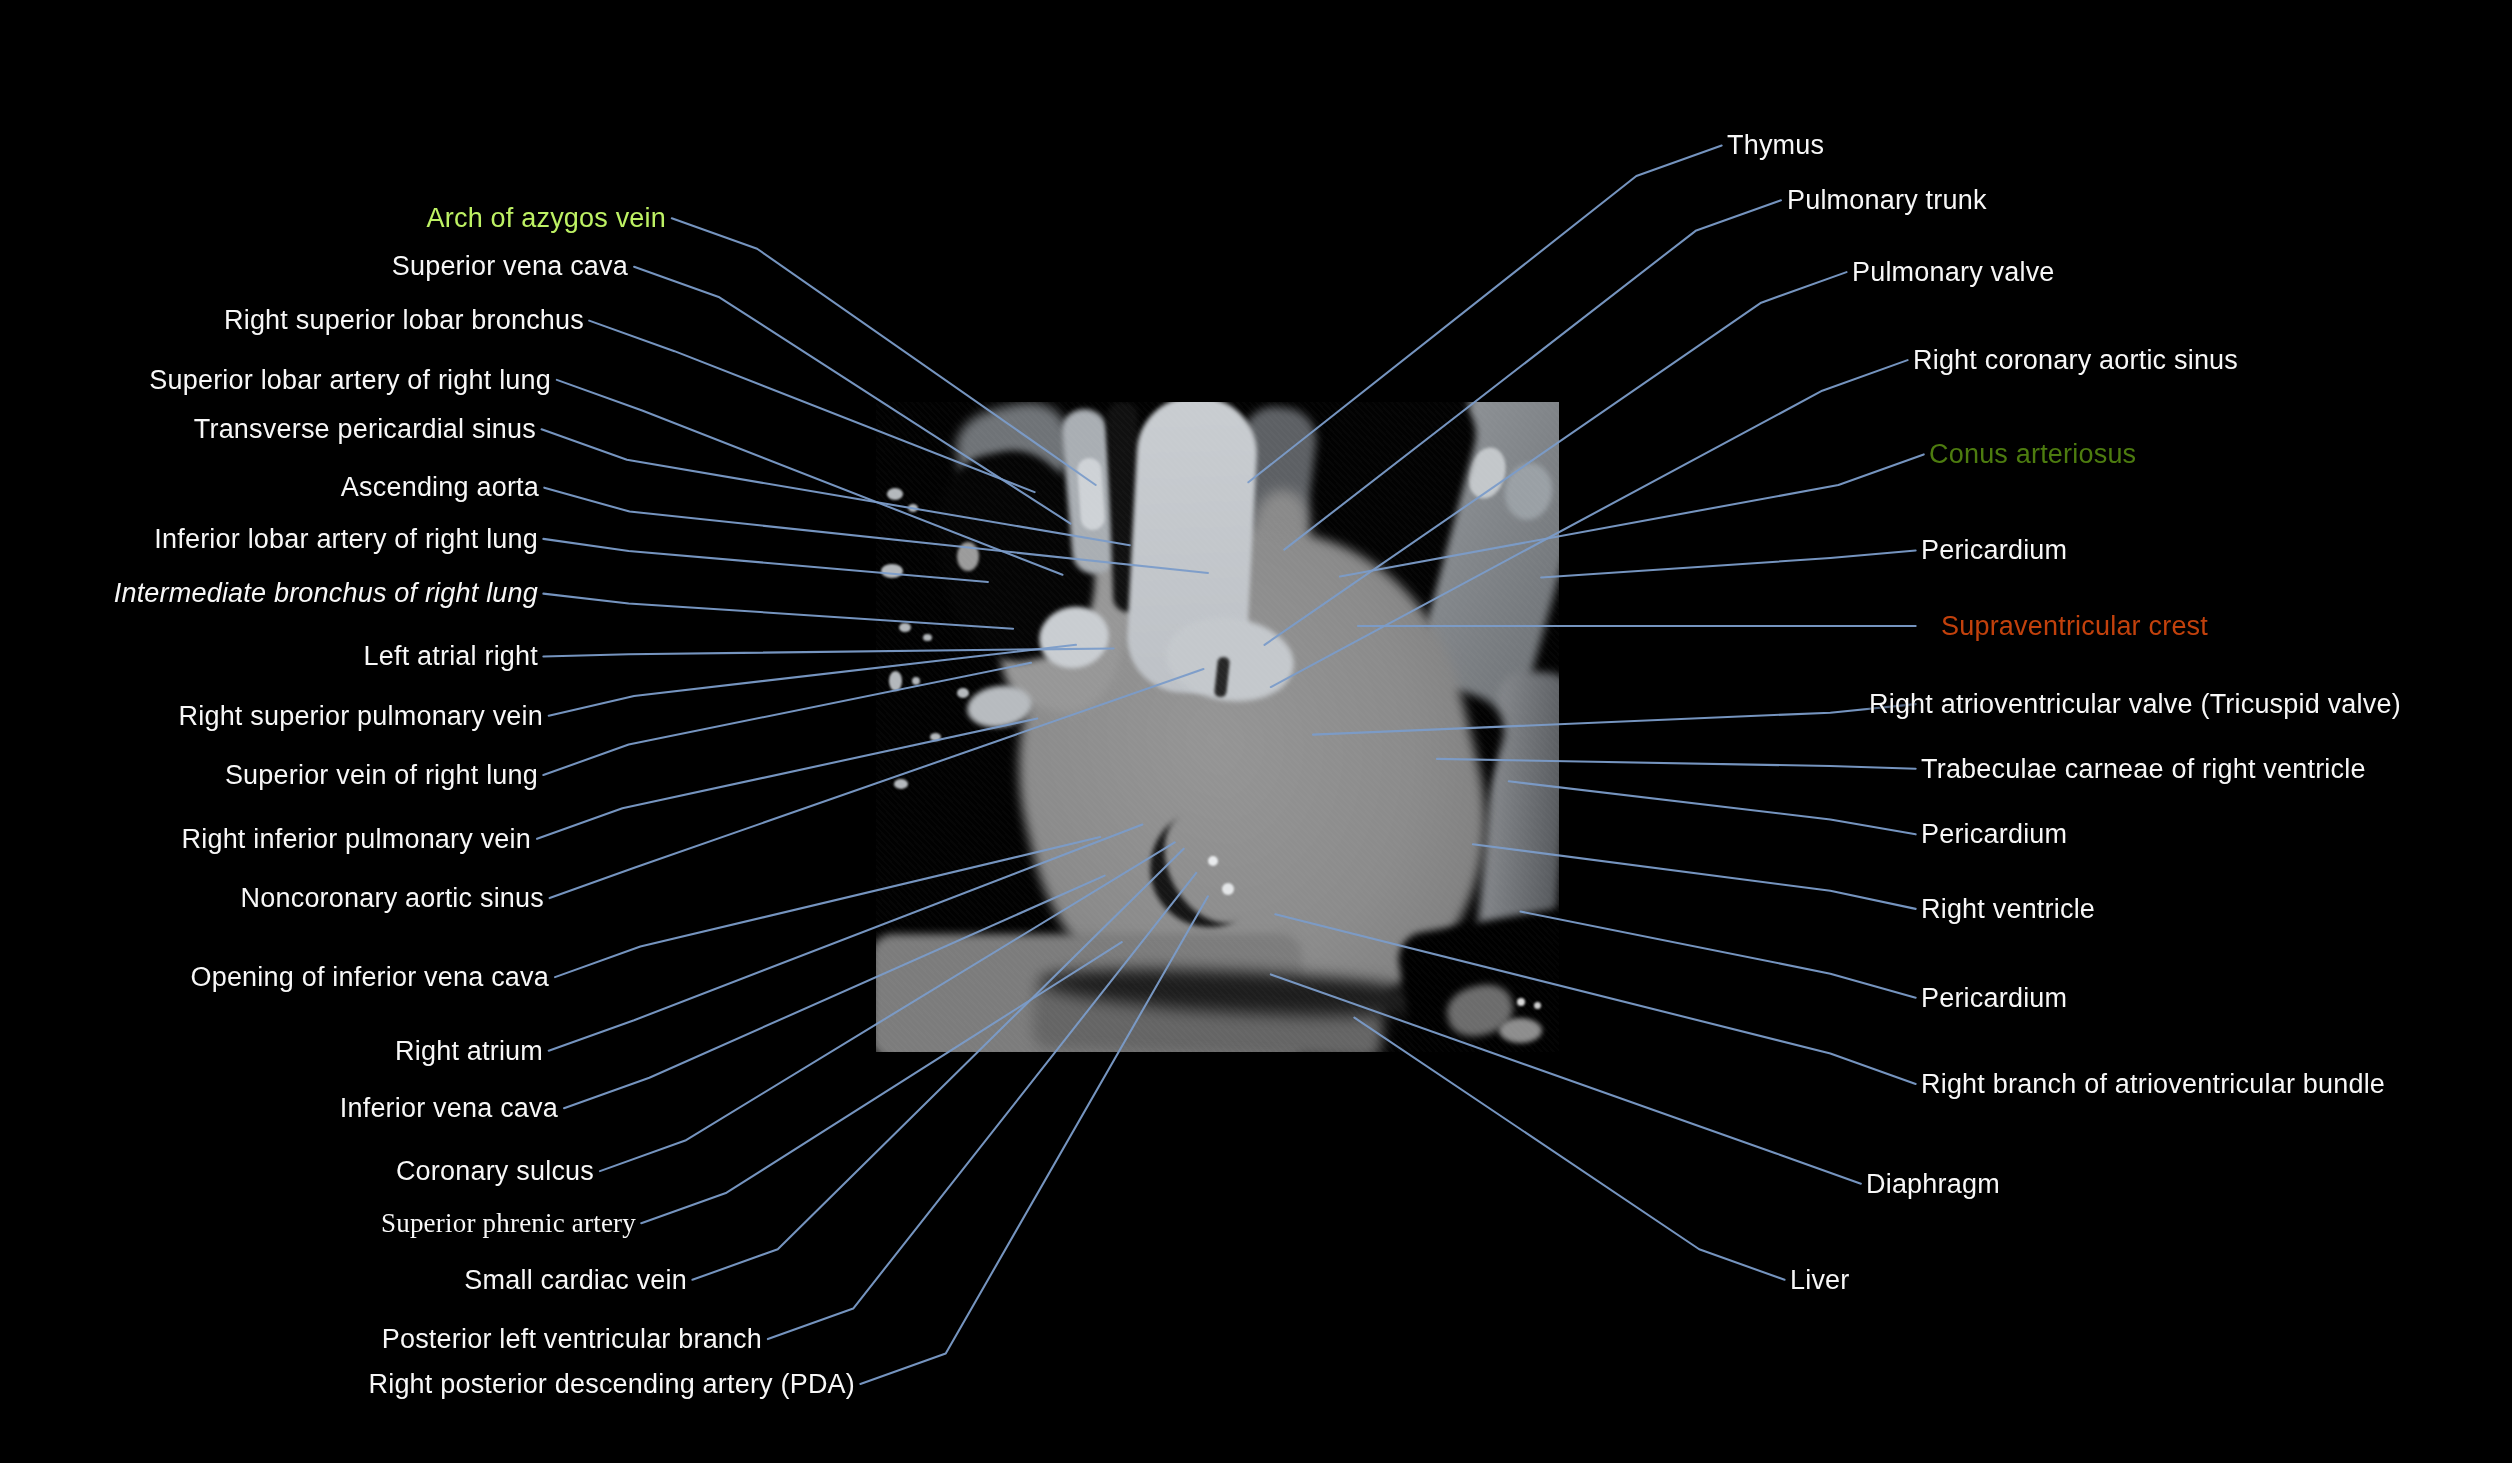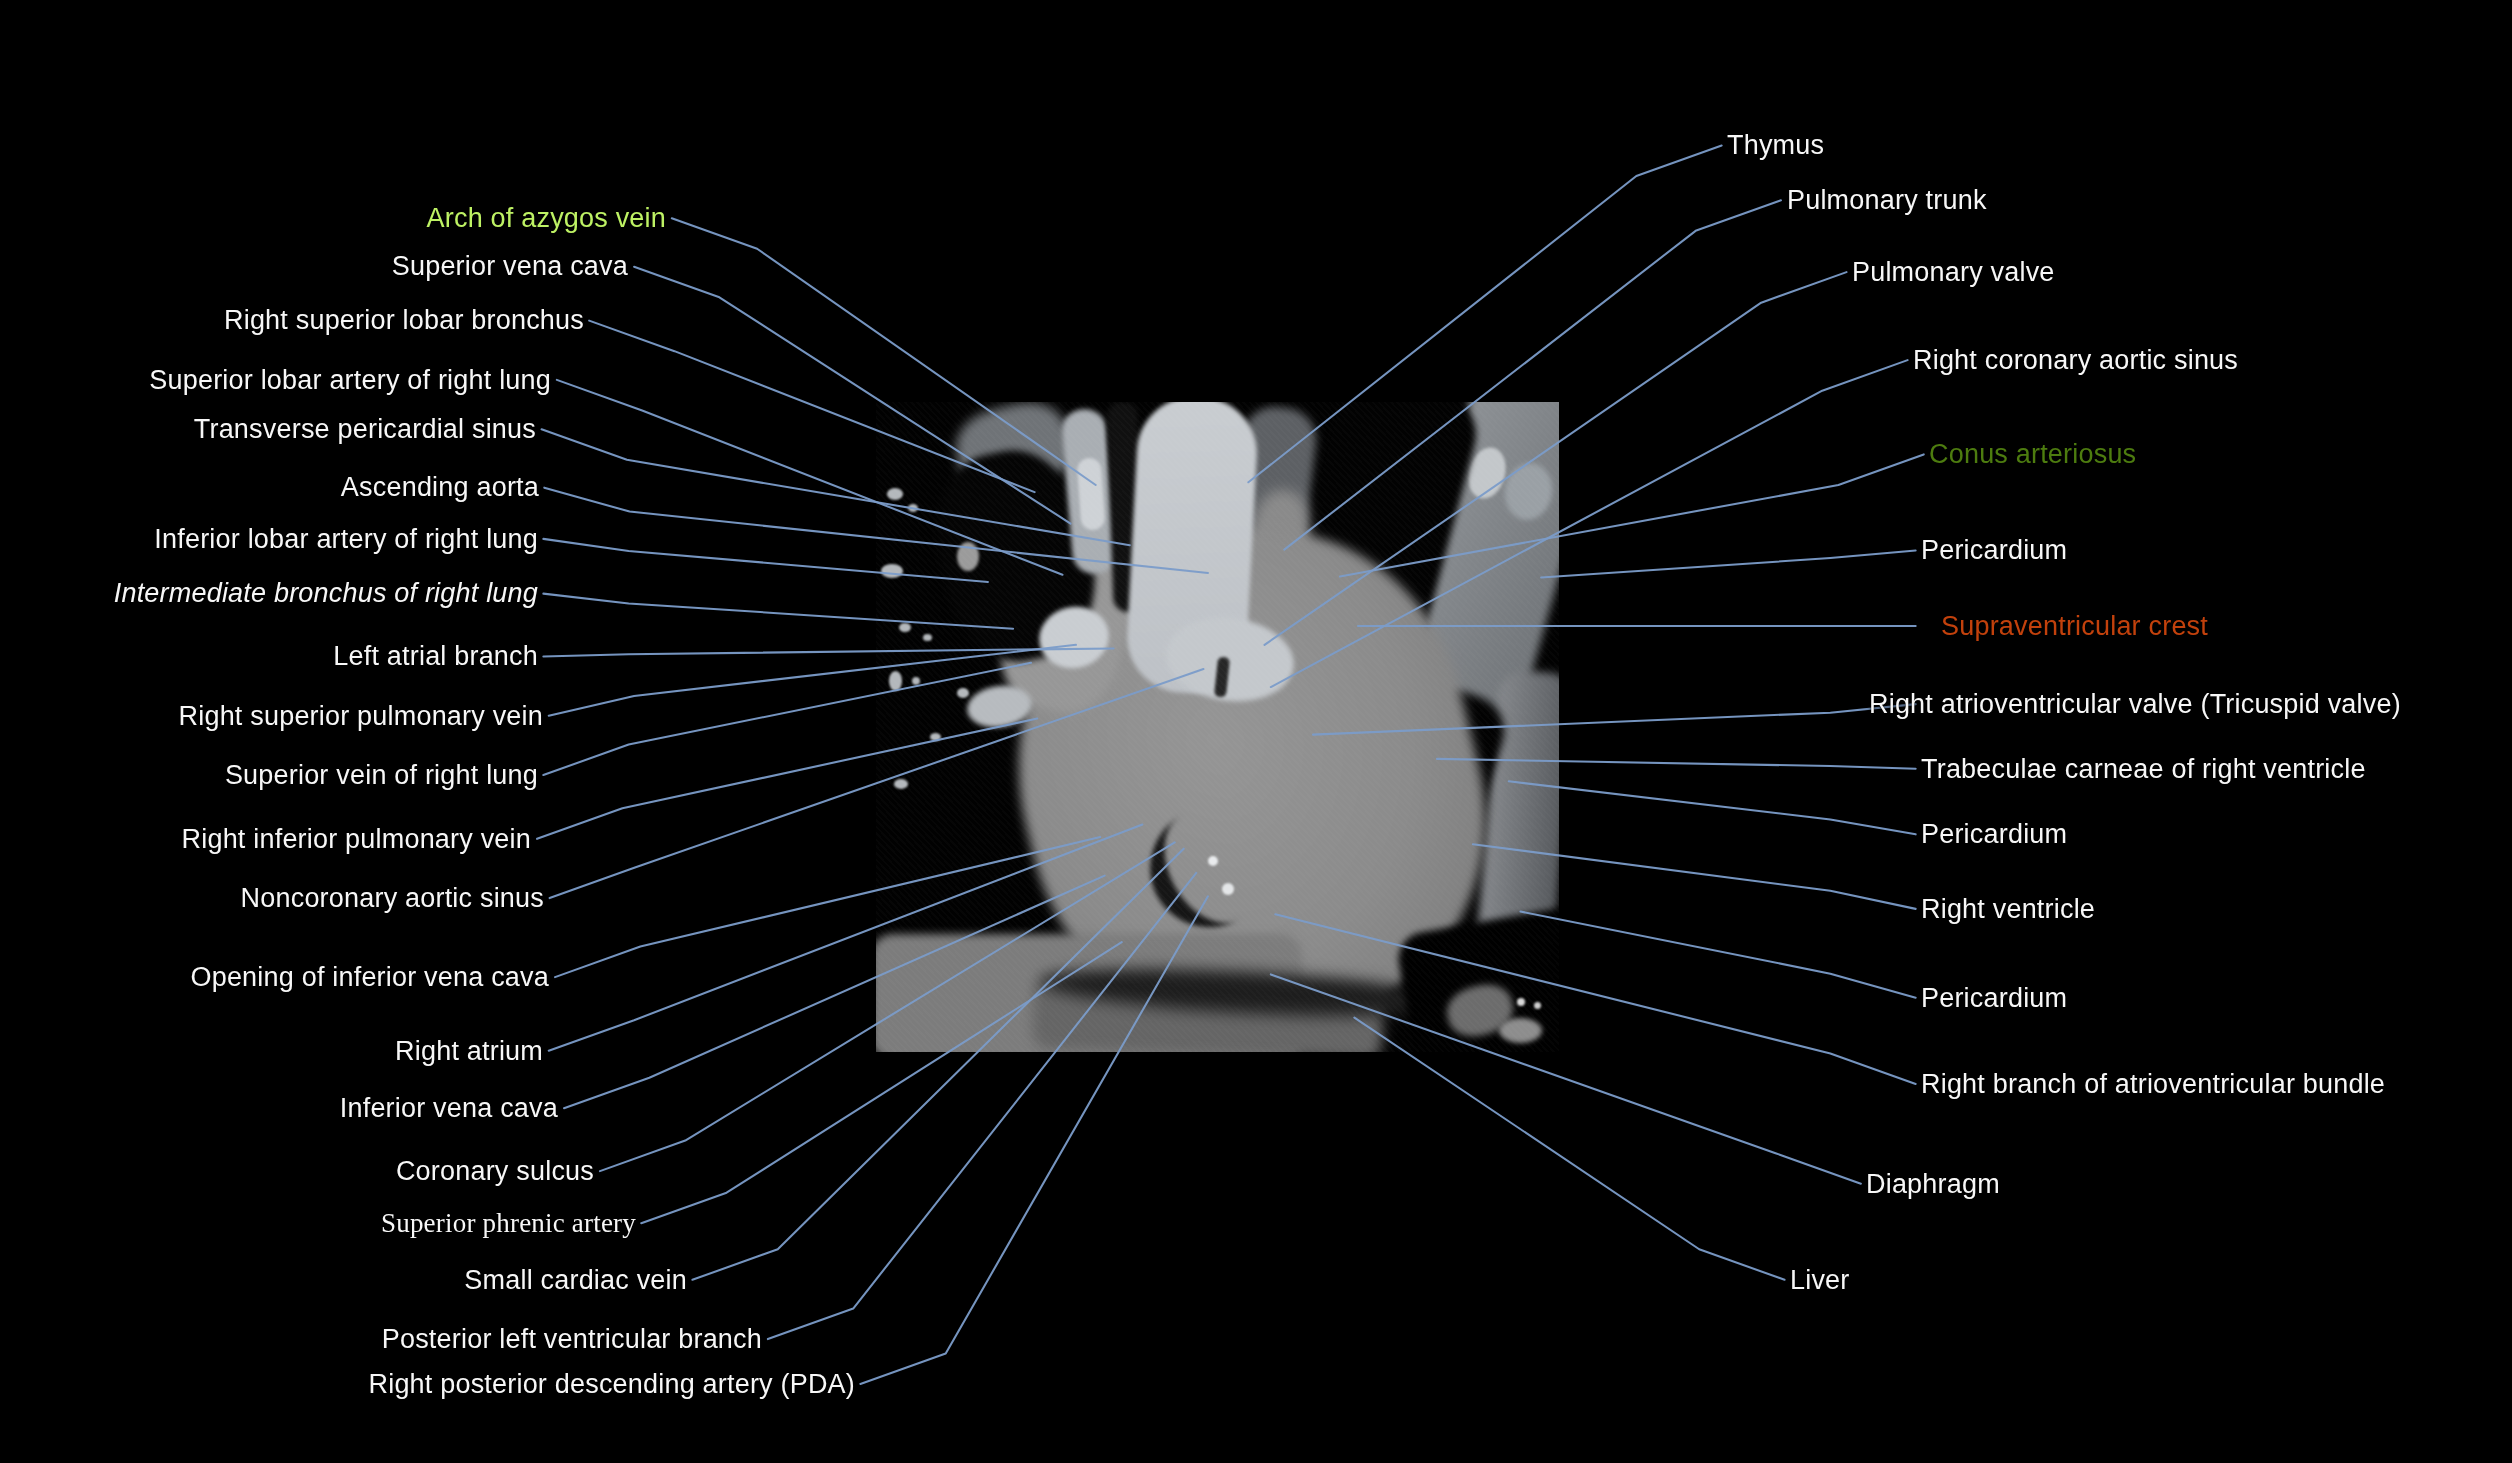--- a/index.html
+++ b/index.html
@@ -124,21 +124,21 @@
 
   <div id="labels-layer">
       <div class="lbl left" style="top: 203px; color: #bef264; right: 1846px;">Arch of azygos vein</div>
       <div class="lbl left" style="top: 251px; color: rgb(247, 247, 247); right: 1884px;">Superior vena cava</div>
       <div class="lbl left" style="top: 305px; color: rgb(247, 247, 247); right: 1928px;">Right superior lobar bronchus</div>
       <div class="lbl left" style="top: 365px; color: rgb(247, 247, 247); right: 1961px;">Superior lobar artery of right lung</div>
       <div class="lbl left" style="top: 414px; color: rgb(247, 247, 247); right: 1976px;">Transverse pericardial sinus</div>
       <div class="lbl left" style="top: 472px; color: rgb(247, 247, 247); right: 1973px;">Ascending aorta</div>
       <div class="lbl left" style="top: 524px; color: rgb(247, 247, 247); right: 1974px;">Inferior lobar artery of right lung</div>
       <div class="lbl left" style="top: 578px; color: rgb(247, 247, 247); right: 1974px; font-style: italic;">Intermediate bronchus of right lung</div>
-      <div class="lbl left" style="top: 641px; color: rgb(247, 247, 247); right: 1974px;">Left atrial branch</div>
+      <div class="lbl left" style="top: 641px; color: rgb(247, 247, 247); right: 1974px;">Left atrial right</div>
       <div class="lbl left" style="top: 701px; color: rgb(247, 247, 247); right: 1969px;">Right superior pulmonary vein</div>
       <div class="lbl left" style="top: 760px; color: rgb(247, 247, 247); right: 1974px;">Superior vein of right lung</div>
       <div class="lbl left" style="top: 824px; color: rgb(247, 247, 247); right: 1981px;">Right inferior pulmonary vein</div>
       <div class="lbl left" style="top: 883px; color: rgb(247, 247, 247); right: 1968px;">Noncoronary aortic sinus</div>
       <div class="lbl left" style="top: 962px; color: rgb(247, 247, 247); right: 1963px;">Opening of inferior vena cava</div>
       <div class="lbl left" style="top: 1036px; color: rgb(247, 247, 247); right: 1969px;">Right atrium</div>
       <div class="lbl left" style="top: 1093px; color: rgb(247, 247, 247); right: 1954px;">Inferior vena cava</div>
       <div class="lbl left" style="top: 1156px; color: rgb(247, 247, 247); right: 1918px;">Coronary sulcus</div>
       <div class="lbl left" style="top: 1208px; color: rgb(247, 247, 247); right: 1876px; font-family: Liberation Serif, serif;">Superior phrenic artery</div>
       <div class="lbl left" style="top: 1265px; color: rgb(247, 247, 247); right: 1825px;">Small cardiac vein</div>

